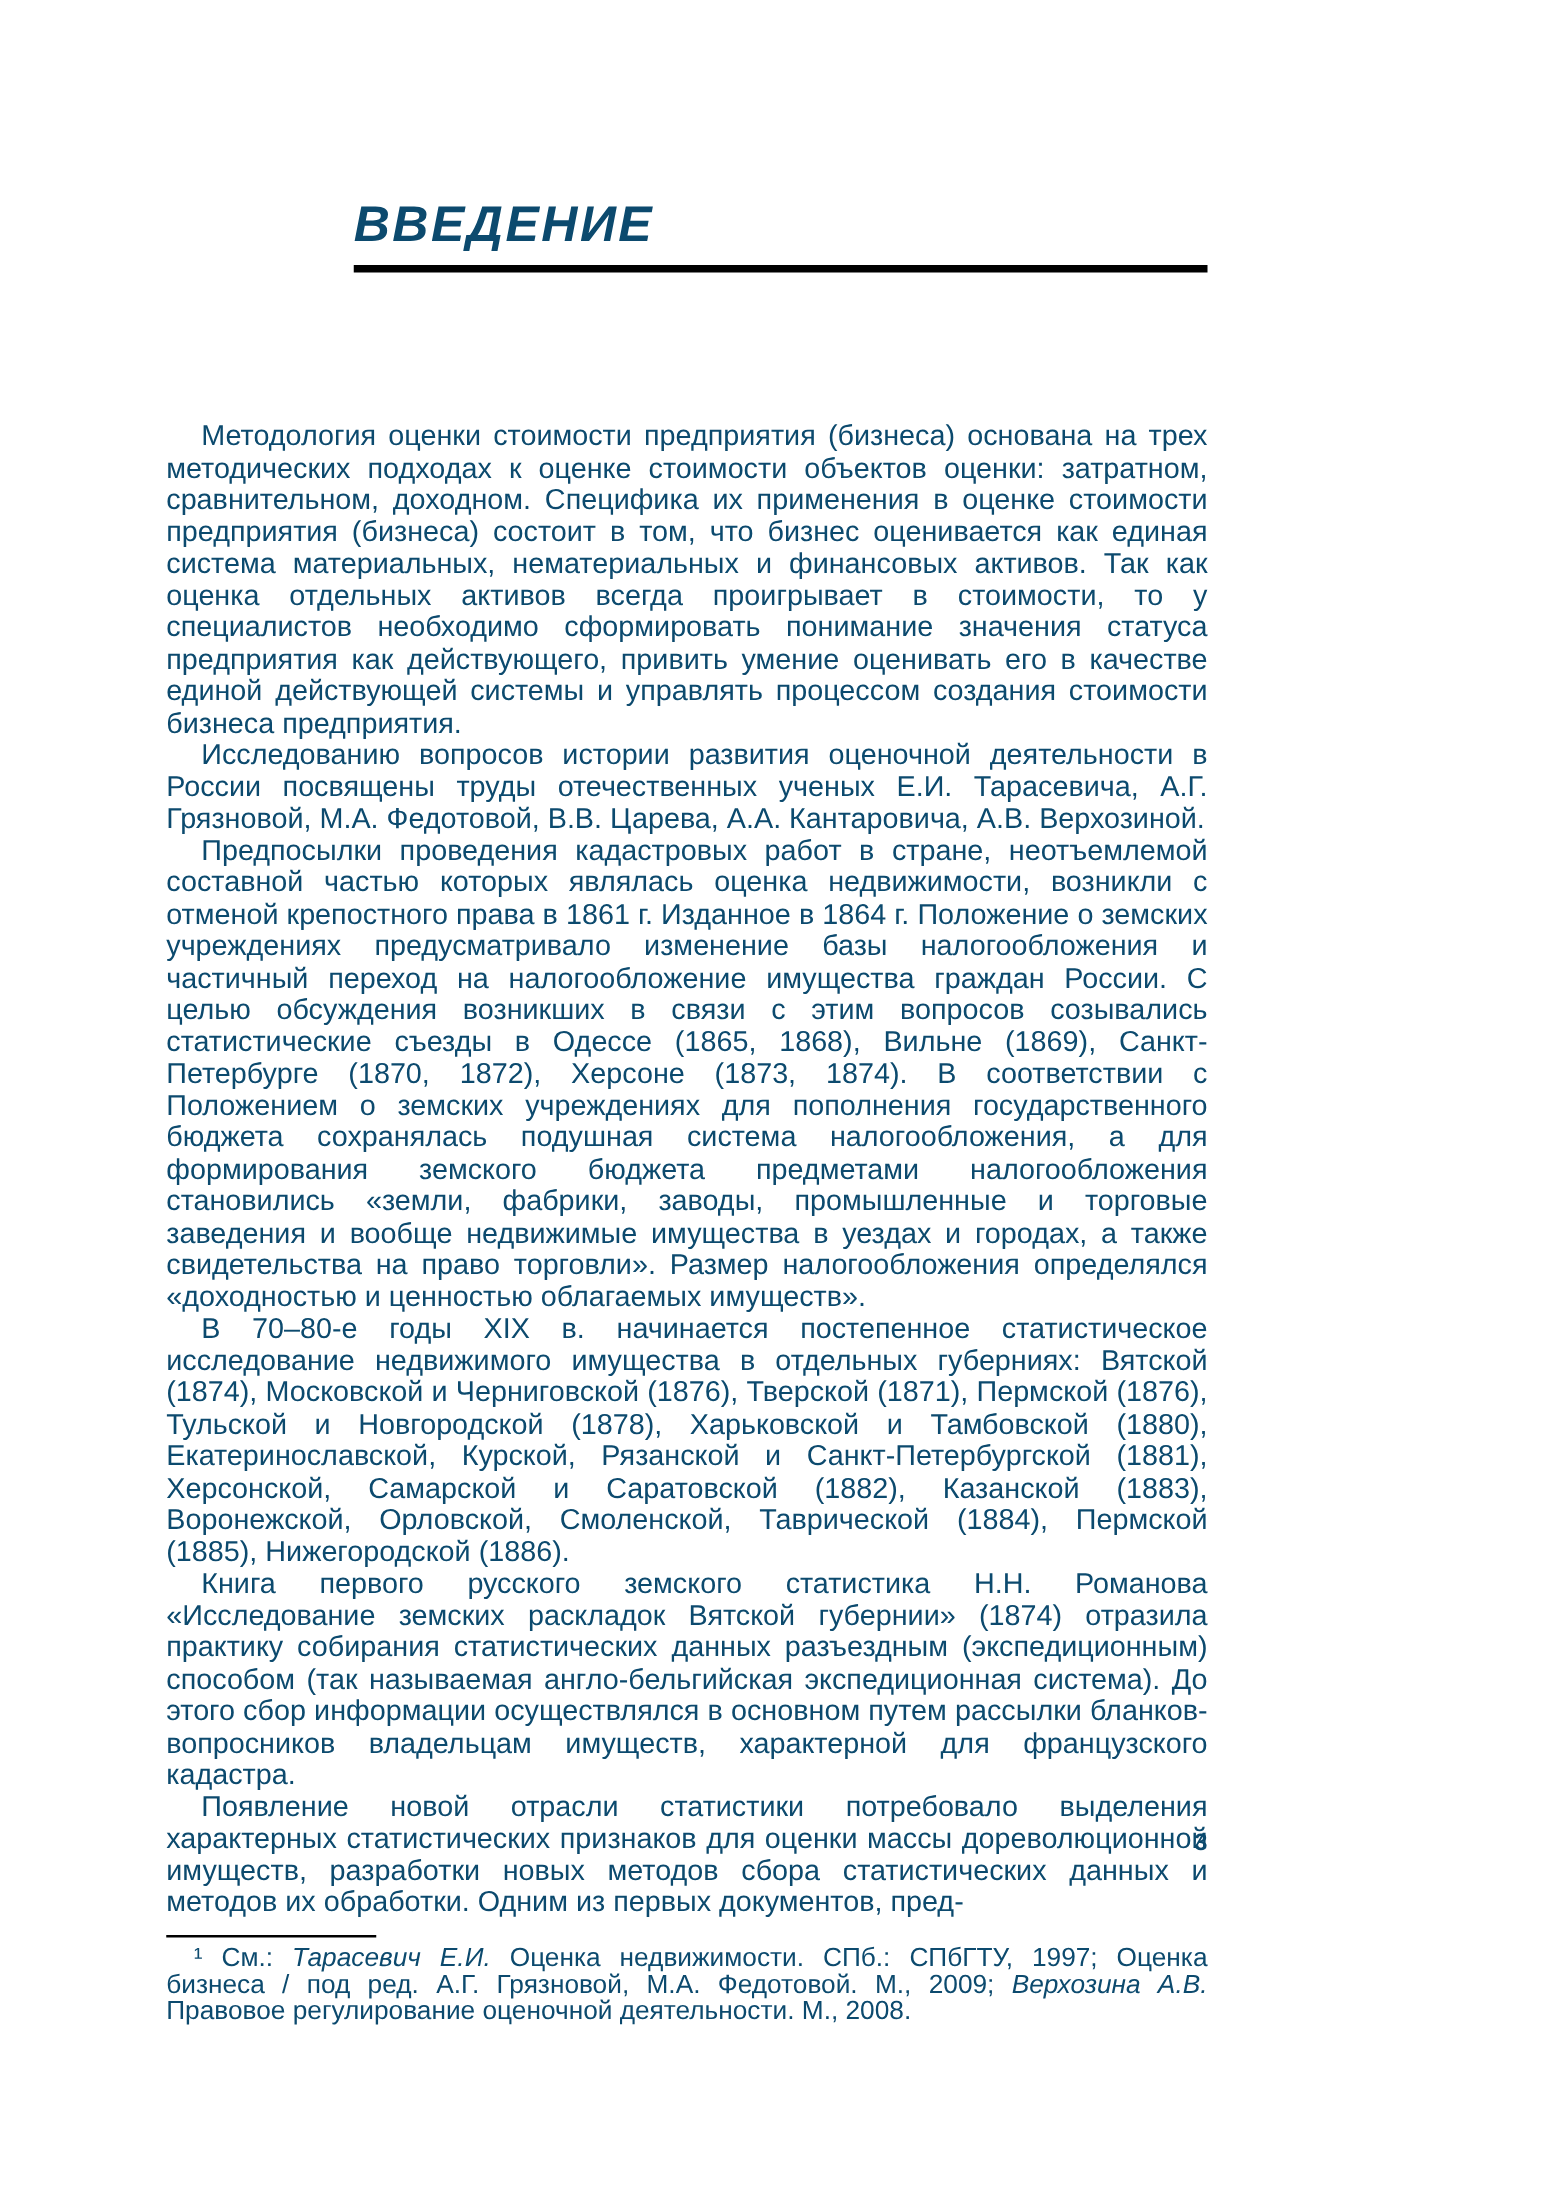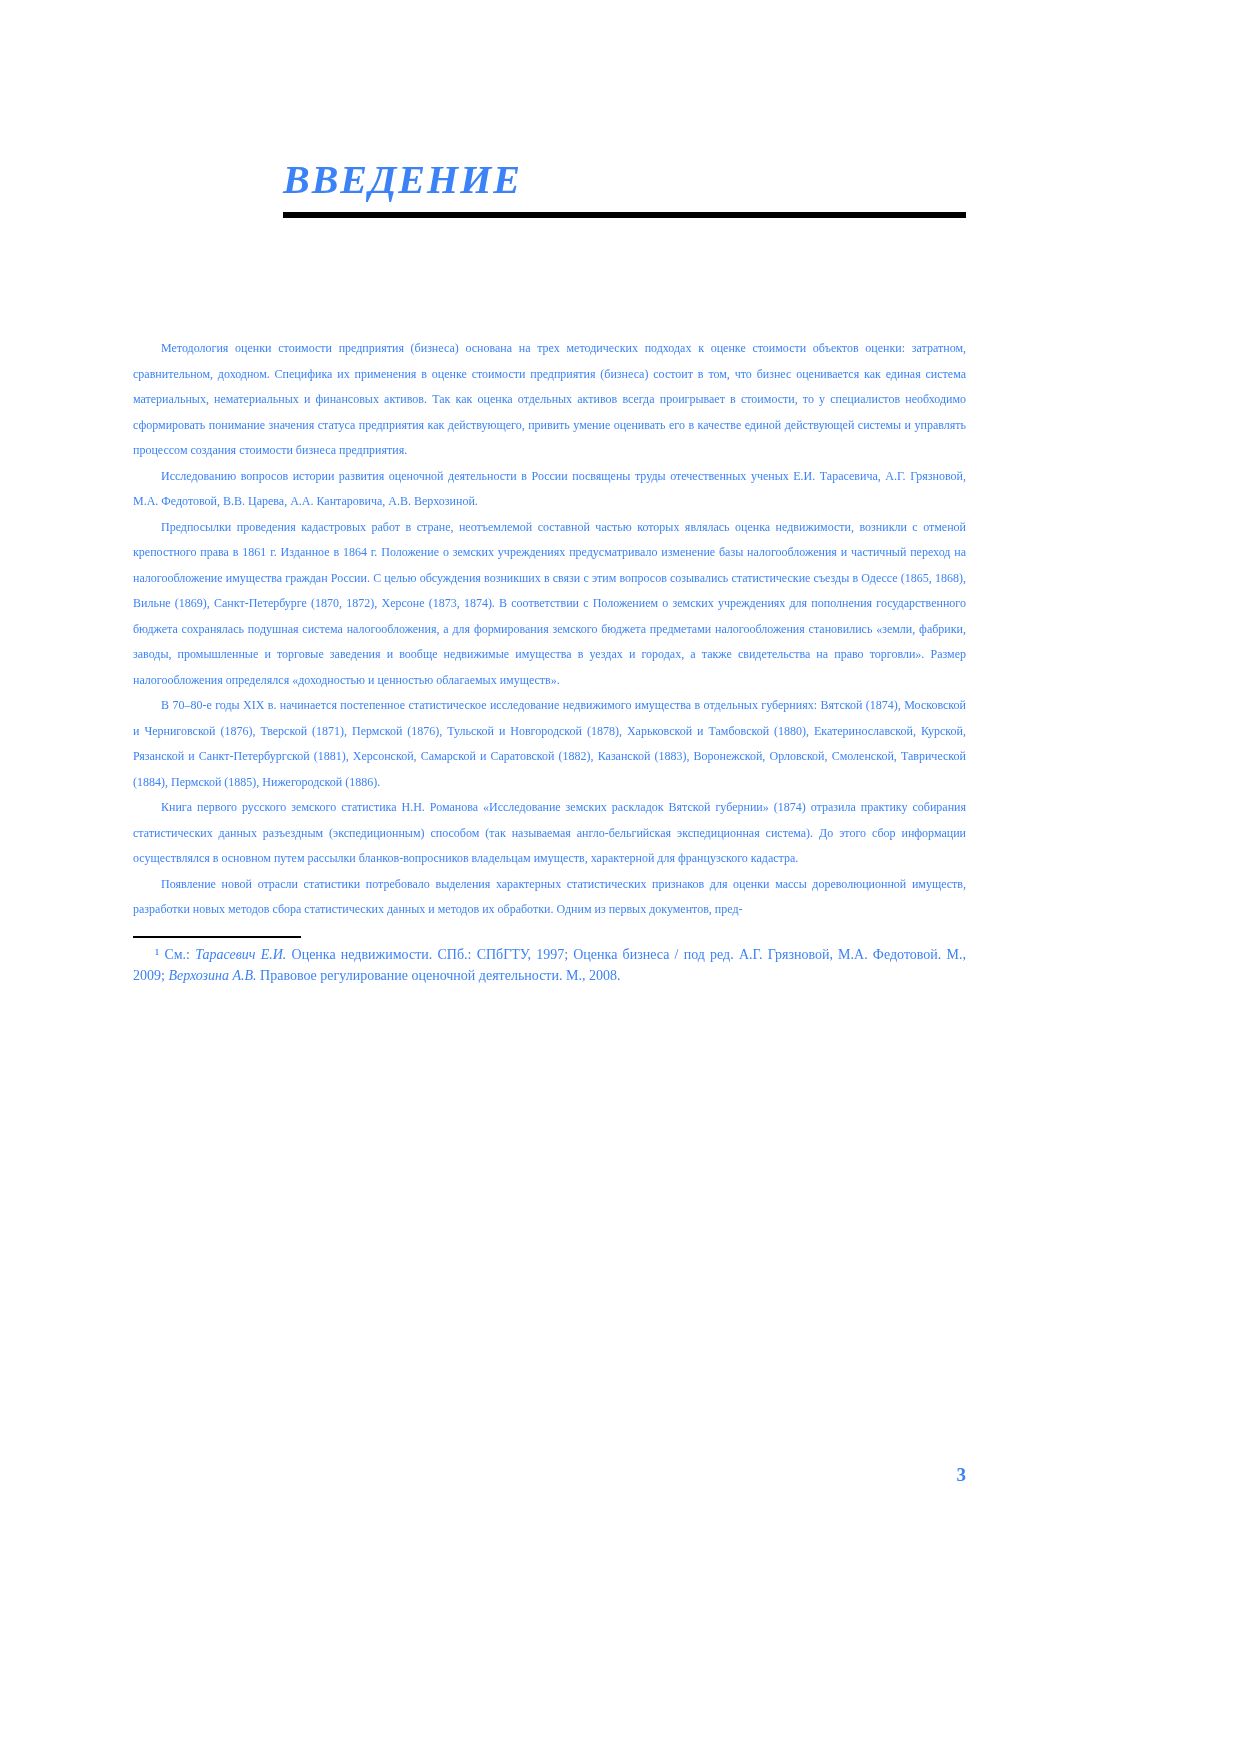--- a/index.html
+++ b/index.html
@@ -5,22 +5,22 @@
   html, body {
     margin: 0;
     padding: 0;
     background: #ffffff;
   }
   .page {
     position: relative;
     width: 1241px;
     height: 1754px;
     background: #ffffff;
-    color: #3b82f6;
-    font-family: Liberation Serif, serif;
+    color: #0c4a6e;
+    font-family: Liberation Sans, sans-serif;
     overflow: hidden;
     margin: 0 auto;
   }
   .content {
     position: absolute;
     left: 133px;
     top: 158px;
     width: 833px;
   }
   .title {
@@ -31,31 +31,31 @@
     line-height: 1.1;
     letter-spacing: 2px;
   }
   .title-rule {
     margin-left: 150px;
     height: 6px;
     background: #000000;
   }
   .body-text {
     margin-top: 118px;
-    font-size: 12px;
+    font-size: 23px;
     line-height: 25.5px;
     text-align: justify;
   }
   .para {
     margin: 0;
     text-indent: 28px;
   }
   .footnote {
     margin-top: 13px;
-    font-size: 14px;
+    font-size: 21px;
     line-height: 21px;
   }
   .footnote-rule {
     width: 168px;
     height: 2px;
     background: #000000;
     margin: 0 0 6px 0;
   }
   .footnote-text {
     margin: 0;

